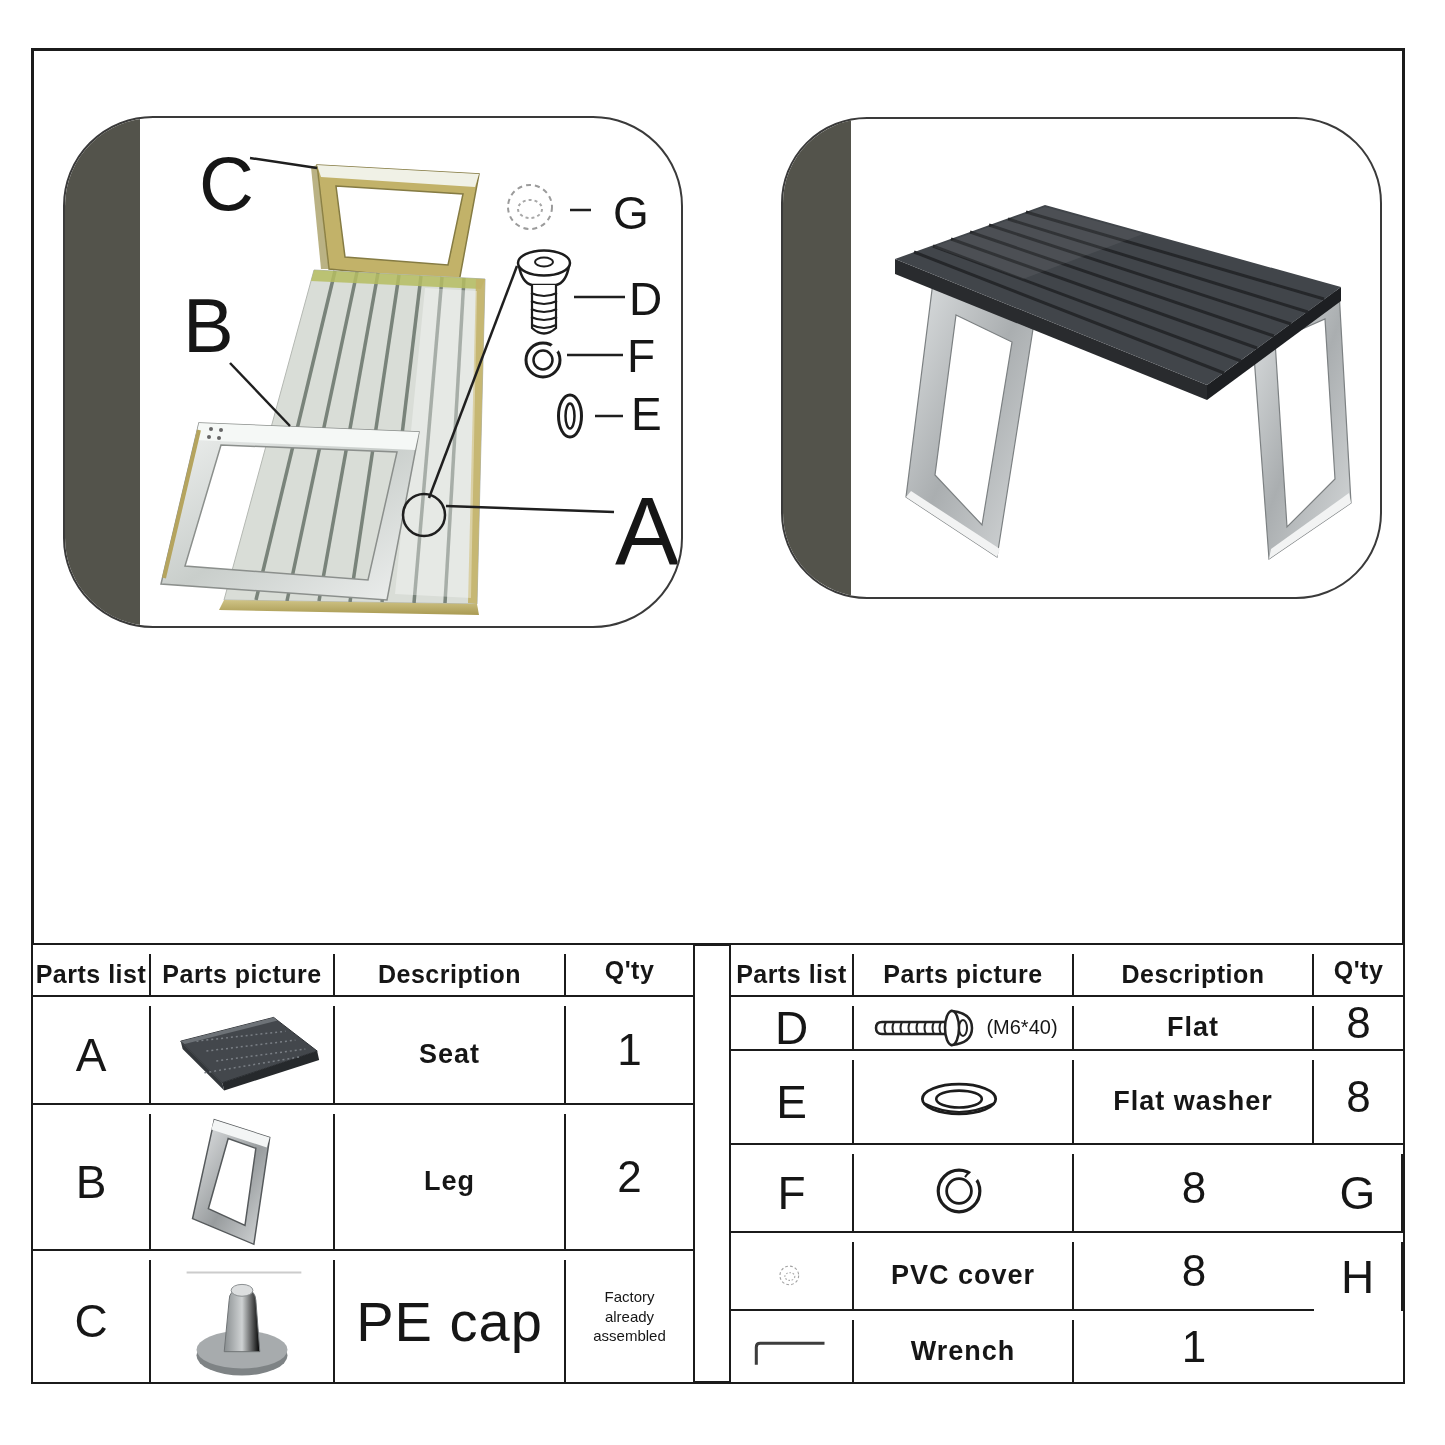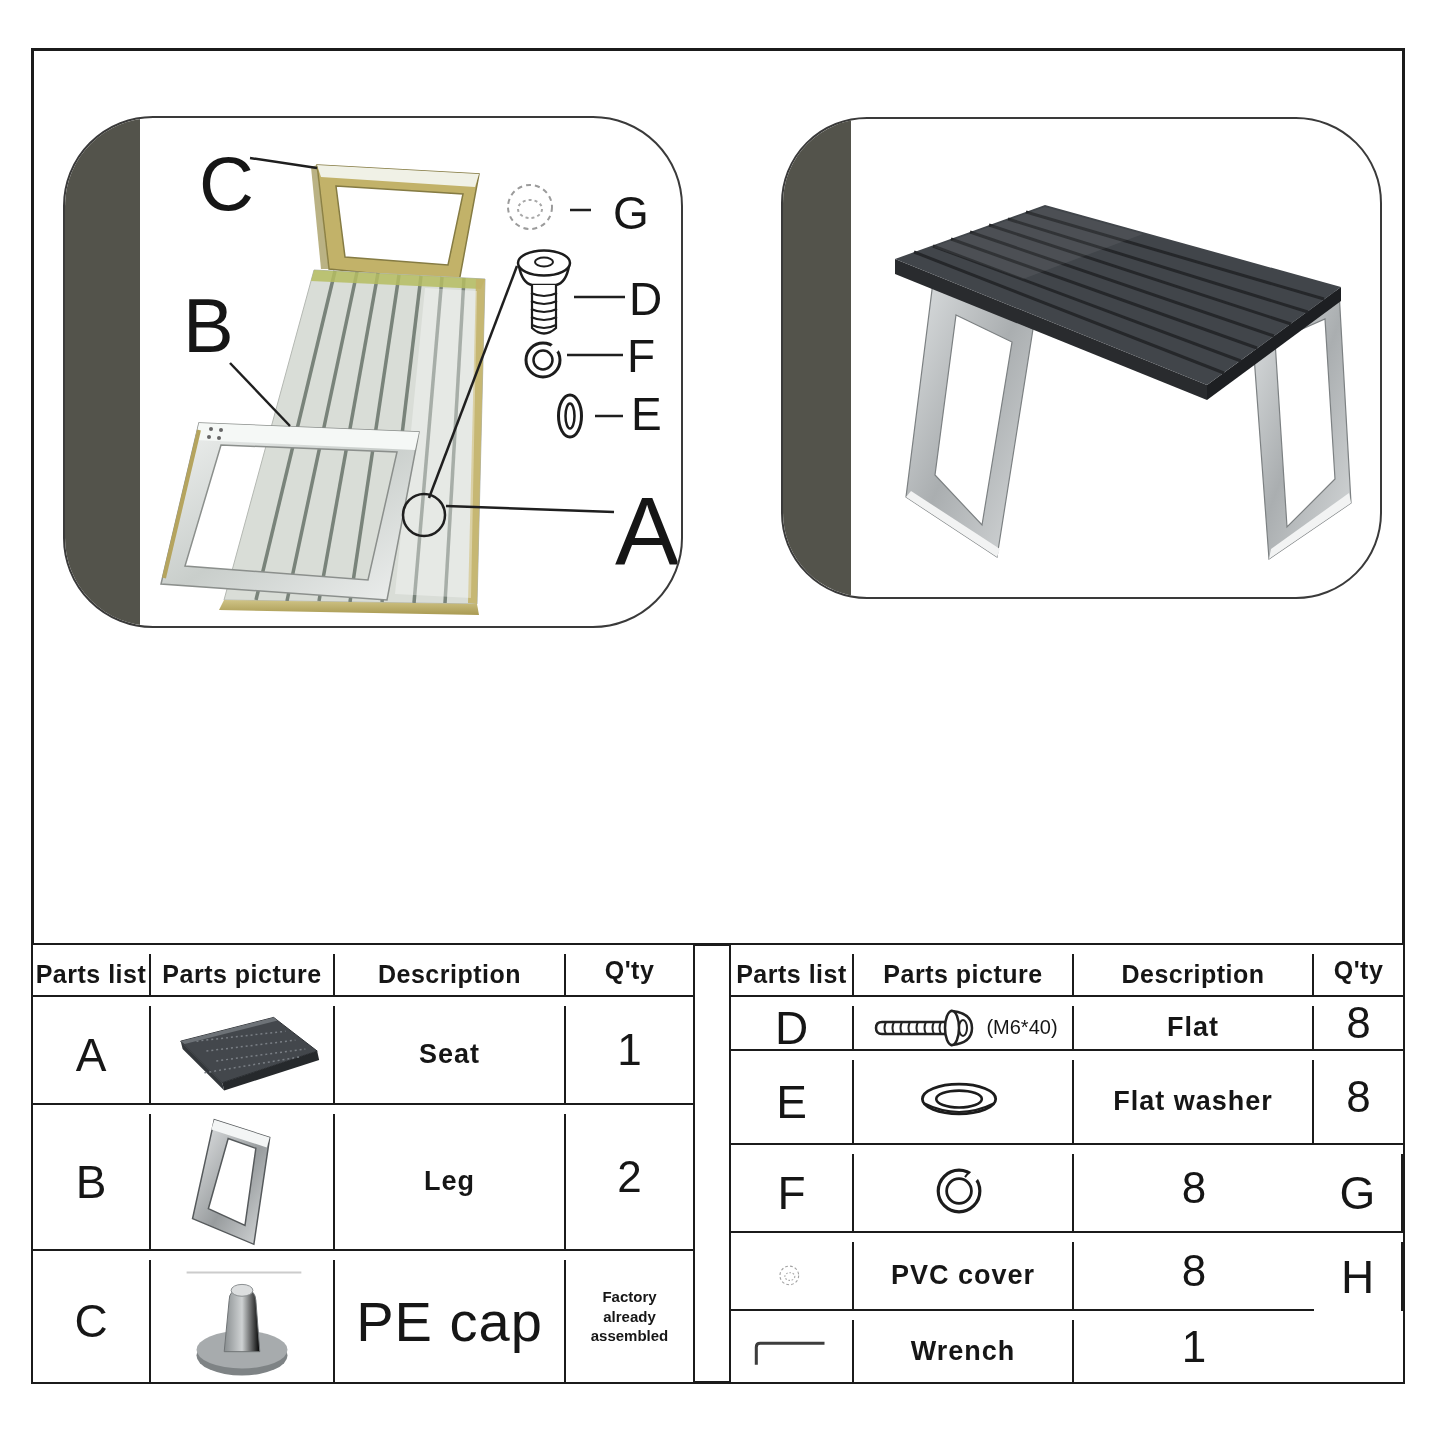--- a/index.html
+++ b/index.html
@@ -22,21 +22,21 @@
   .ptable-right{left:729px;width:676px;grid-template-columns:123px 220px 240px 1fr;
                 grid-template-rows:52px 54px 94px 88px 78px 1fr;}
   .cell{display:flex;align-items:center;justify-content:center;box-sizing:border-box;overflow:hidden;}
   .br{border-right:2.5px solid #1b1b1b;margin-top:9px;} .bb{border-bottom:2.5px solid #1b1b1b;}
   .hdr{font-weight:700;font-size:25px;letter-spacing:0.5px;}
   .letter{font-size:46px;}
   .qty{font-size:44px;}
   .desc{font-size:27px;font-weight:700;letter-spacing:1px;}
   .desc-large{font-size:56px;font-weight:400;letter-spacing:1px;}
   .note{font-size:20px;font-weight:400;margin-left:6px;white-space:nowrap;}
-  .qty-note{font-size:15px;font-weight:700;width:92px;text-align:center;line-height:1.3;}
+  .qty-note{font-size:15px;font-weight:400;width:92px;text-align:center;line-height:1.3;}
   svg text{font-family:"Liberation Sans","DejaVu Sans",sans-serif;fill:#161616;}
   .lbl-big{font-size:76px;}
   .lbl-a{font-size:96px;}
   .lbl-sm{font-size:46px;}
 </style>
 </head>
 <body>
 
 <div id="canvas">
 

